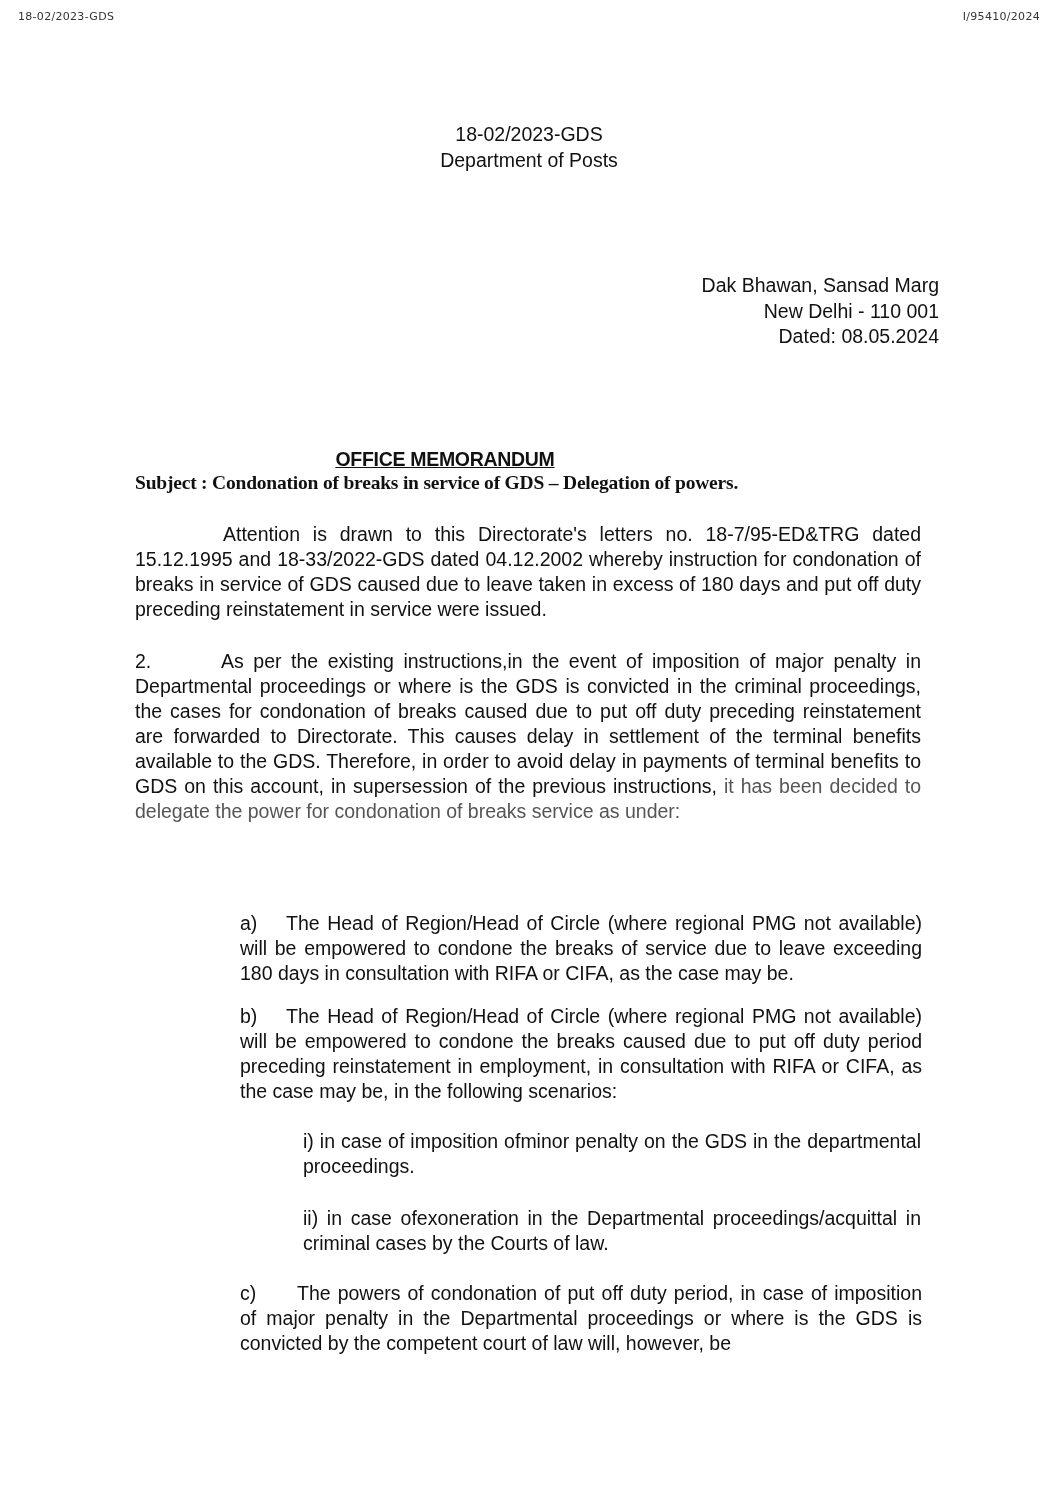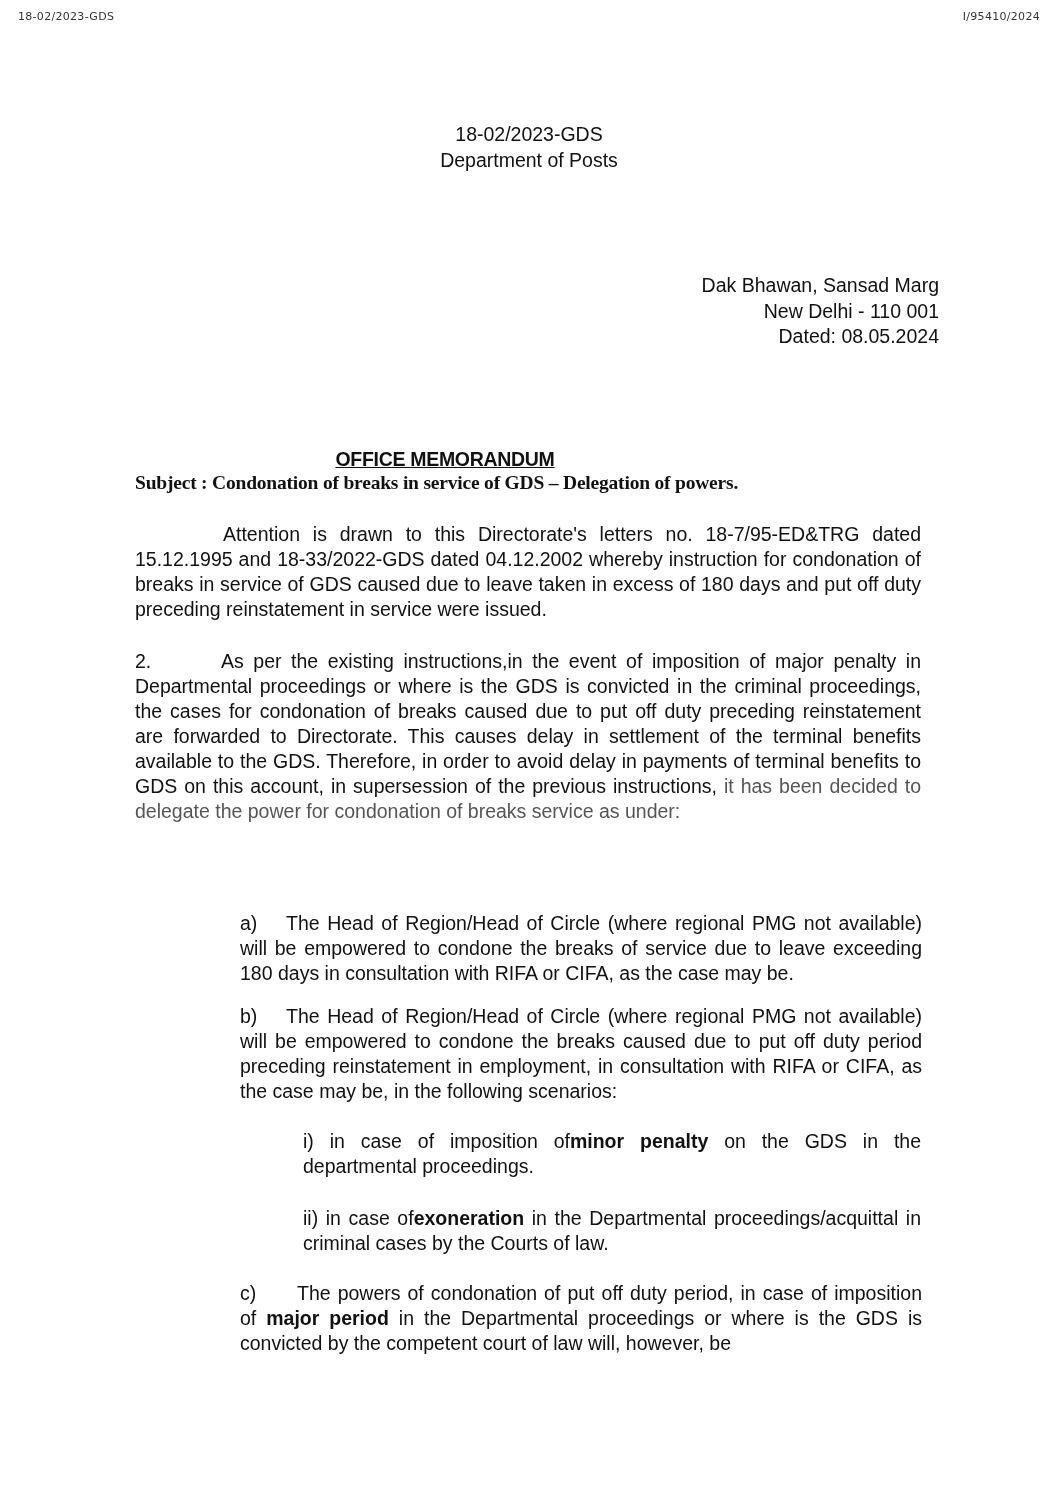--- a/index.html
+++ b/index.html
@@ -29,21 +29,21 @@
   #sub-b { top: 1004px; }
   #sub-c { top: 1281px; }
   .subsub { position: absolute; left: 303px; width: 618px; font-size: 19.5px; line-height: 25px;
             text-align: justify; }
   #sub-i { top: 1129px; }
   #sub-ii { top: 1206px; }
   .marker { display: inline-block; }
   #para2 .marker { width: 86px; }
   .sub .marker { width: 46px; }
   #sub-c .marker { width: 57px; }
-  b { font-weight: bold; }
+  b { font-weight: normal; }
 </style>
 </head>
 <body>
 
 <div class="hdr-small" id="ref-left">18-02/2023-GDS</div>
 <div class="hdr-small" id="ref-right">I/95410/2024</div>
 
 <div class="center-block">
   <div>18-02/2023-GDS</div>
   <div>Department of Posts</div>
@@ -64,13 +64,13 @@
 <div class="para" id="para2"><span class="marker">2.</span><span>As per the existing instructions,in the event of imposition of major penalty in Departmental proceedings or where is the GDS is convicted in the criminal proceedings, the cases for condonation of breaks caused due to put off duty preceding reinstatement are forwarded to Directorate. This causes delay in settlement of the terminal benefits available to the GDS. Therefore,  in order to avoid delay in payments of terminal benefits to GDS on this account, in supersession of the previous instructions,</span><span class="gray"> it has been decided to delegate the power for condonation of breaks service as under:</span></div>
 
 <div class="sub" id="sub-a"><span class="marker">a)</span><span>The Head of Region/Head of Circle (where regional PMG not available) will be empowered to condone the breaks of service  due to leave exceeding 180 days in consultation with RIFA or CIFA, as the case may be.</span></div>
 
 <div class="sub" id="sub-b"><span class="marker">b)</span><span>The Head of Region/Head of Circle (where regional PMG not available) will be empowered to condone the breaks caused due to put off duty period preceding reinstatement in employment, in consultation with RIFA or CIFA, as the case may be, in the following scenarios:</span></div>
 
 <div class="subsub" id="sub-i"><span>i) in case of imposition of</span><b>minor penalty</b><span> on the GDS in the departmental proceedings.</span></div>
 
 <div class="subsub" id="sub-ii"><span>ii) in case of</span><b>exoneration</b><span> in the Departmental proceedings/acquittal in criminal cases by the Courts of law.</span></div>
 
-<div class="sub" id="sub-c"><span class="marker">c)</span><span>The powers of condonation of put off duty period, in case of imposition of </span><b>major period</b><span> in the Departmental proceedings or where is the GDS is convicted by the competent court of law will, however, be</span></div>
+<div class="sub" id="sub-c"><span class="marker">c)</span><span>The powers of condonation of put off duty period, in case of imposition of </span><b>major penalty</b><span> in the Departmental proceedings or where is the GDS is convicted by the competent court of law will, however, be</span></div>
 
 </body></html>

